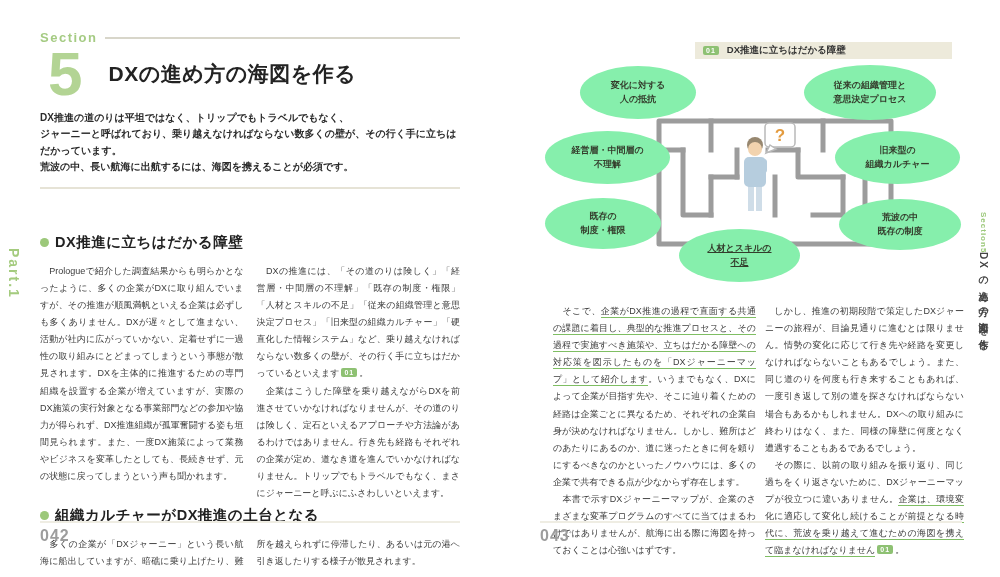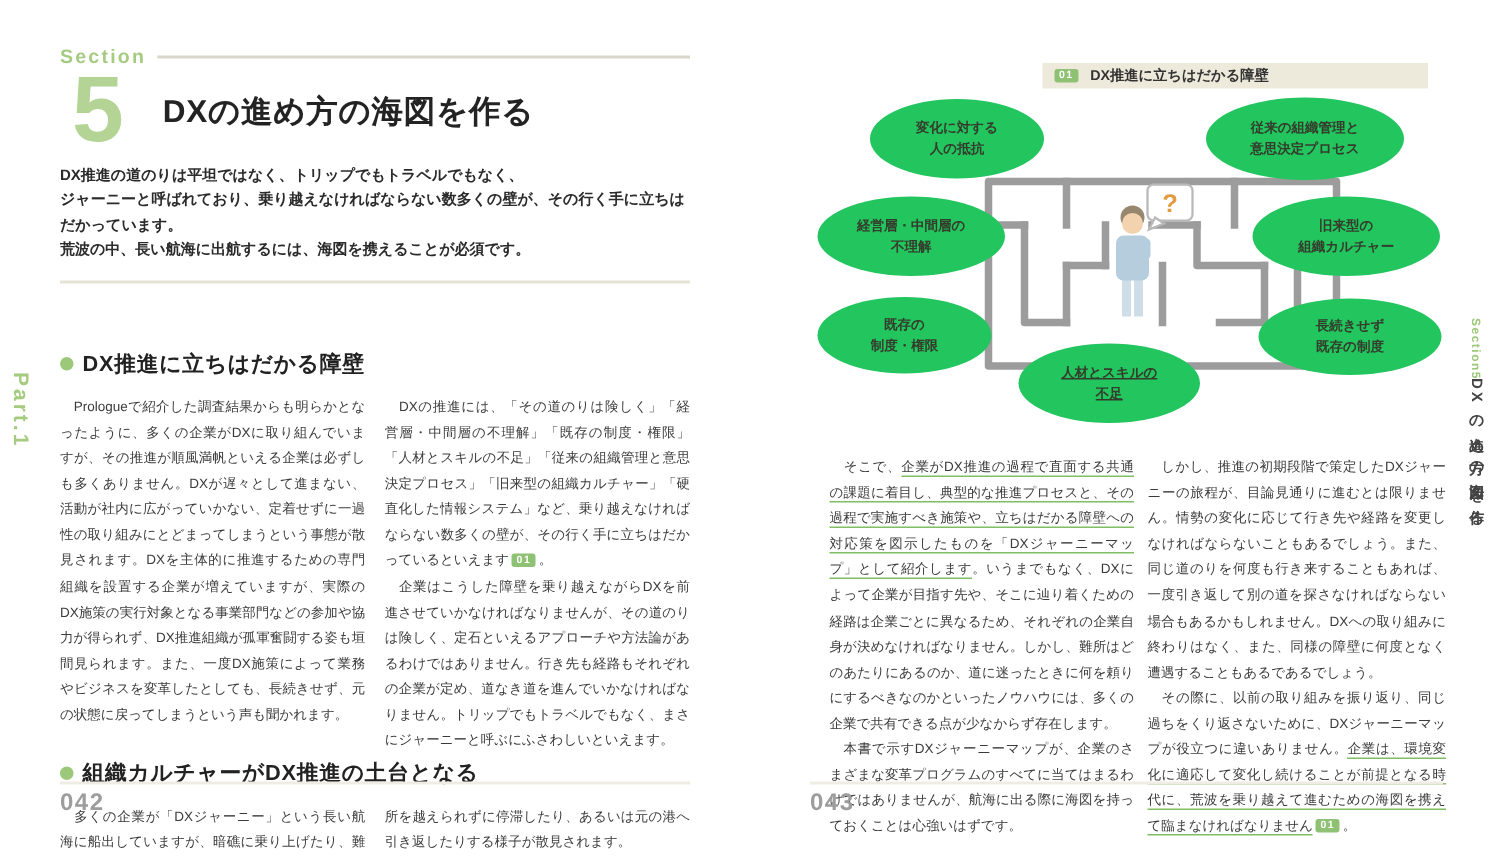--- a/index.html
+++ b/index.html
@@ -28,21 +28,21 @@
   .figbadge{display:inline-block;background:#8ec173;color:#fff;font-size:7px;font-weight:bold;
     border-radius:2px;padding:1px 3px;margin:0 2px;vertical-align:1px;letter-spacing:1px;line-height:1;}
   .pagenum-rule{position:absolute;left:0;top:491px;width:100%;height:2px;background:#efede3;}
   .pagenum{position:absolute;left:0;top:497px;width:100%;text-align:left;color:#9d9d9d;
     font-weight:bold;font-size:16px;letter-spacing:1px;}
   
   .page-right{position:absolute;left:540px;top:35px;width:422px;height:515px;}
   .fig-caption{position:absolute;left:155px;top:7px;width:257px;height:17px;background:#edeadb;
     display:flex;align-items:center;gap:6px;padding-left:6px;box-sizing:border-box;}
   .fig-caption .ctext{font-size:9.5px;font-weight:bold;color:#333;}
-  .ellipse{position:absolute;border-radius:50%;background:#22c55e;display:flex;flex-direction:column;
+  .ellipse{position:absolute;border-radius:50%;background:#86efac;display:flex;flex-direction:column;
     align-items:center;justify-content:center;text-align:center;font-size:9px;font-weight:bold;
     color:#343d2c;line-height:1.45;}
   .maze{position:absolute;left:113px;top:80px;}
   .rbody-col{position:absolute;top:268px;font-size:9px;line-height:1.9;text-align:justify;color:#3b3b3b;}
   .rbody-col p{margin:0;}
   
   .edge-left{position:absolute;left:6px;top:248px;writing-mode:vertical-rl;color:#a4cb7e;
     font-weight:bold;font-size:14px;letter-spacing:2px;}
   .edge-right-section{position:absolute;left:979px;top:212px;writing-mode:vertical-rl;color:#9cc87a;
     font-weight:bold;font-size:8px;letter-spacing:1px;}
@@ -142,21 +142,21 @@
   </div>
   <div class="ellipse" style="left:295px;top:96px;width:125px;height:53px;">
     <div>旧来型の</div>
     <div>組織カルチャー</div>
   </div>
   <div class="ellipse" style="left:5px;top:163px;width:116px;height:51px;">
     <div>既存の</div>
     <div>制度・権限</div>
   </div>
   <div class="ellipse" style="left:299px;top:164px;width:122px;height:51px;">
-    <div>長続きせず</div>
+    <div>荒波の中</div>
     <div>既存の制度</div>
   </div>
   <div class="ellipse" style="left:139px;top:194px;width:121px;height:53px;text-decoration:underline;">
     <div>人材とスキルの</div>
     <div>不足</div>
   </div>
 
   <div class="rbody-col" style="left:13px;width:203px;">
     <p><span>　そこで、</span><span class="u">企業がDX推進の過程で直面する共通の課題に着目し、典型的な推進プロセスと、その過程で実施すべき施策や、立ちはだかる障壁への対応策を図示したものを「DXジャーニーマップ」として紹介します</span><span>。いうまでもなく、DXによって企業が目指す先や、そこに辿り着くための経路は企業ごとに異なるため、それぞれの企業自身が決めなければなりません。しかし、難所はどのあたりにあるのか、道に迷ったときに何を頼りにするべきなのかといったノウハウには、多くの企業で共有できる点が少なからず存在します。</span></p>
     <p>　本書で示すDXジャーニーマップが、企業のさまざまな変革プログラムのすべてに当てはまるわけではありませんが、航海に出る際に海図を持っておくことは心強いはずです。</p>

